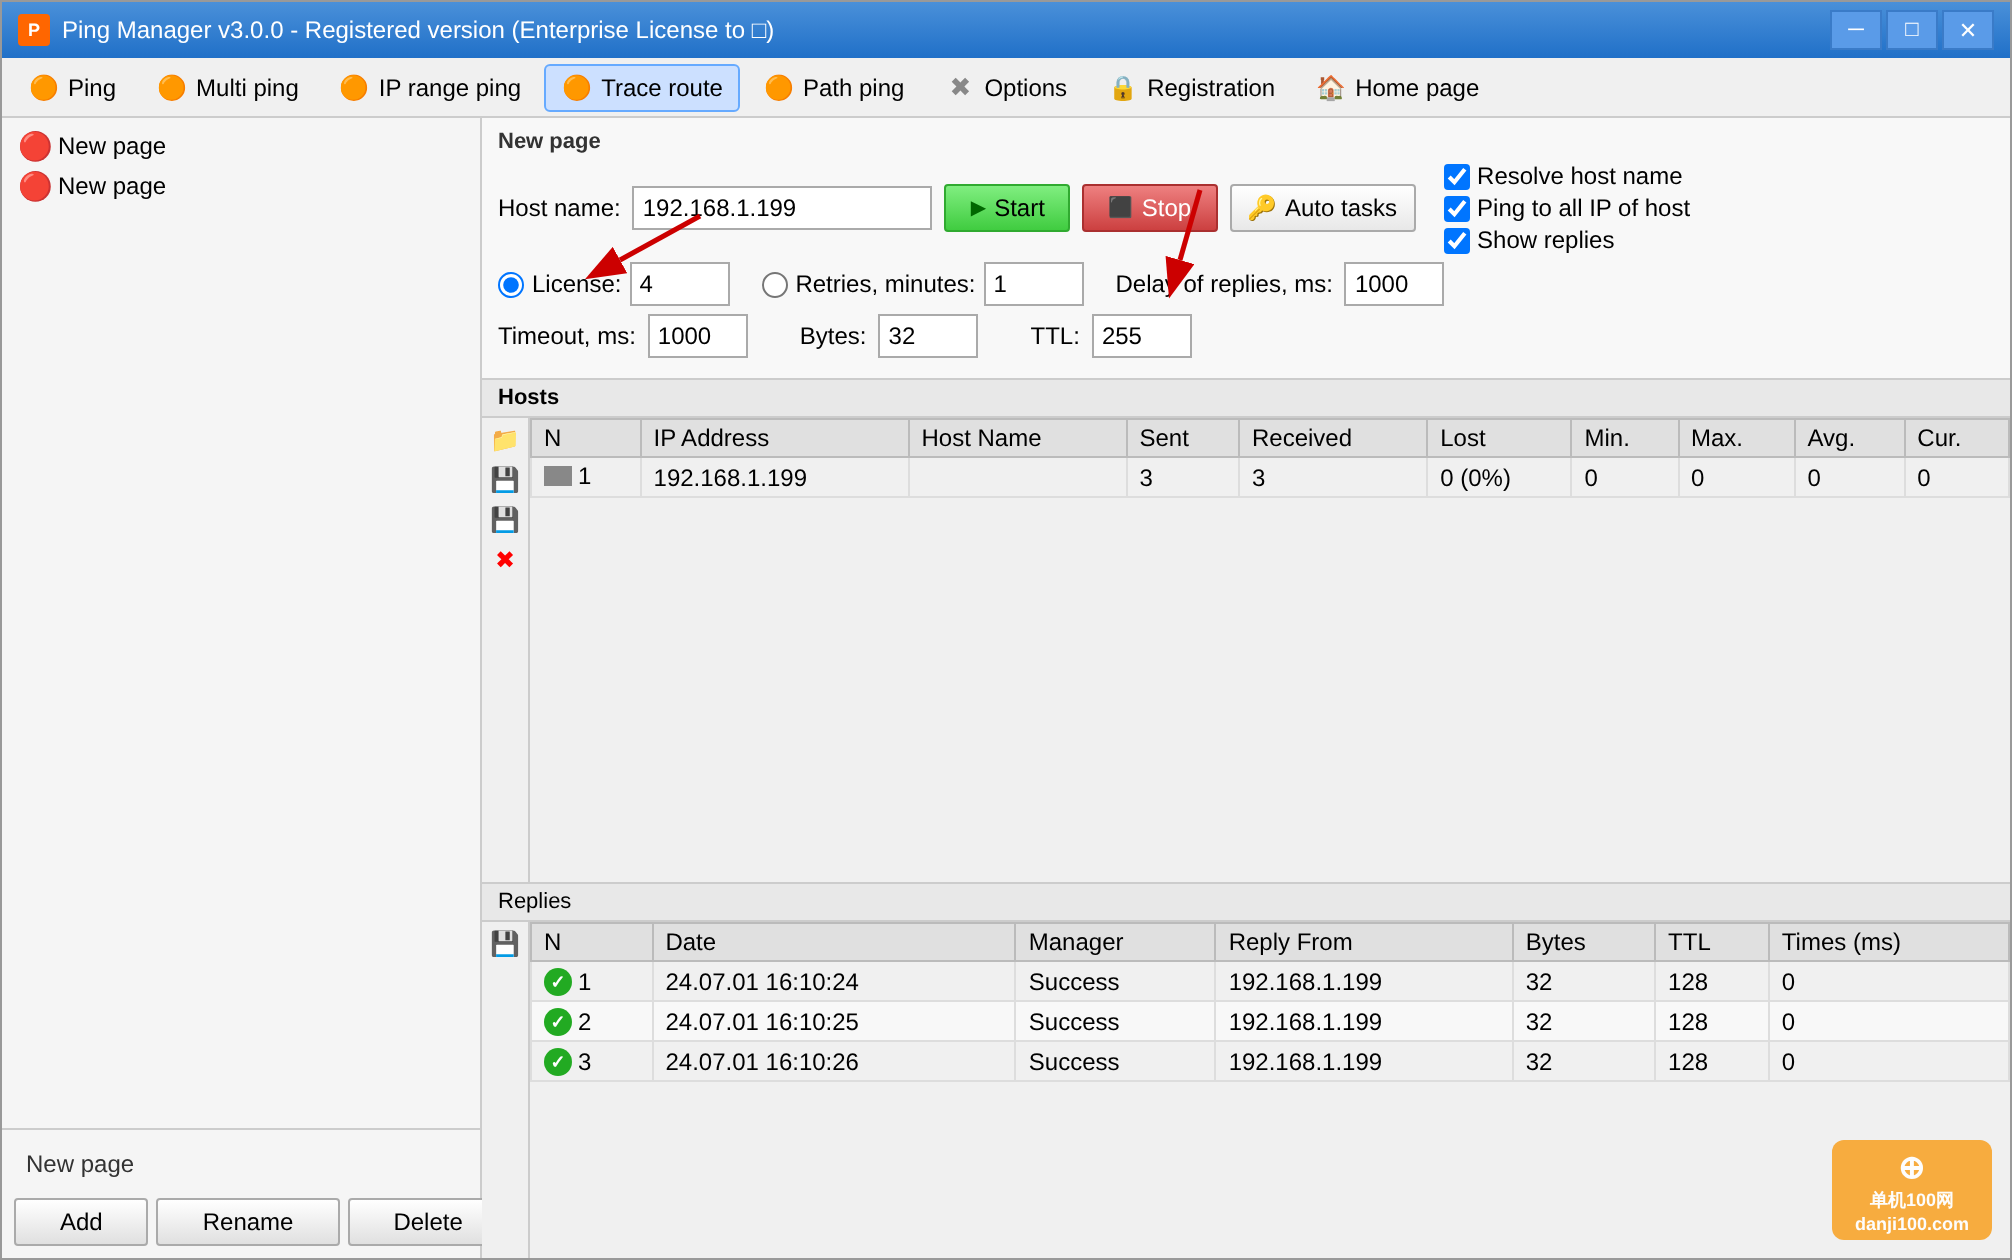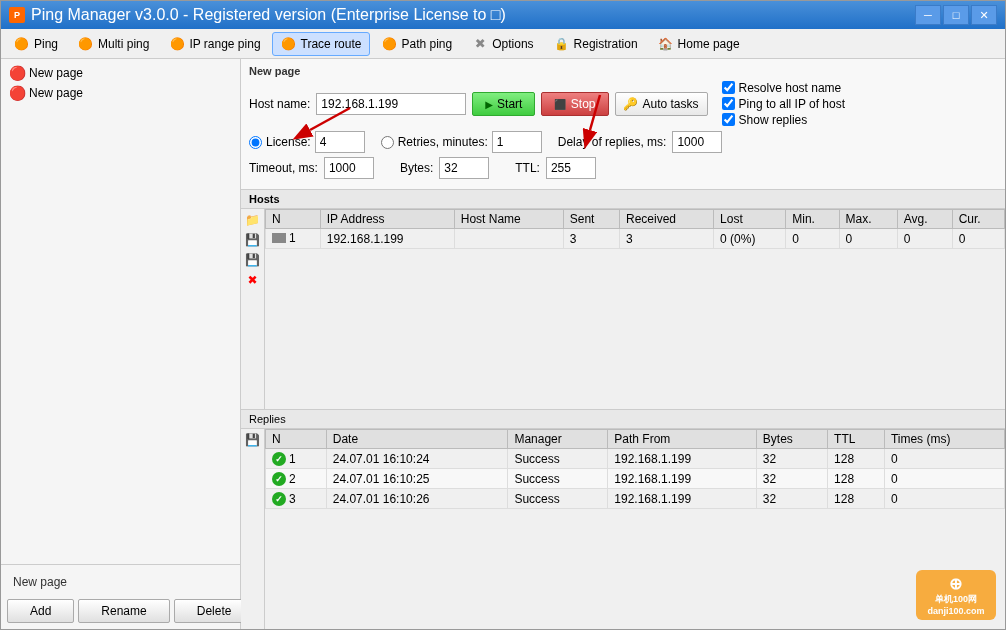--- a/index.html
+++ b/index.html
@@ -40,21 +40,21 @@
       background: #ff6600;
       border-radius: 2px;
       display: flex;
       align-items: center;
       justify-content: center;
       font-size: 9px;
       color: white;
       font-weight: bold;
     }
     .title-text {
-      font-size: 16px;
+      font-size: 12px;
       font-weight: normal;
     }
     .title-buttons {
       display: flex;
       gap: 2px;
     }
     .title-btn {
       width: 26px;
       height: 20px;
       background: #5a9be8;
@@ -235,21 +235,21 @@
       gap: 4px;
     }
     .checkbox-group {
       display: flex;
       flex-direction: column;
       gap: 2px;
       font-size: 12px;
     }
     .checkbox-item {
       display: flex;
-      align-items: flex-start;
+      align-items: flex-end;
       gap: 4px;
     }
     .hosts-section {
       border-bottom: 1px solid #ccc;
       display: flex;
       flex-direction: column;
     }
     .hosts-header {
       background: #e8e8e8;
       padding: 3px 8px;
@@ -482,21 +482,21 @@
         <div class="form-row">
           <span class="form-label">Timeout, ms:</span>
           <input type="text" class="form-input small-input" value="1000" style="">
           <span class="form-label" style="margin-left:20px;">Bytes:</span>
           <input type="text" class="form-input small-input" value="32" style="">
           <span class="form-label" style="margin-left:20px;">TTL:</span>
           <input type="text" class="form-input small-input" value="255" style="">
         </div>
       </div>
 
-      <div class="hosts-section" style="height:220px;justify-content:space-between;">
+      <div class="hosts-section" style="height:252px;justify-content:space-between;">
         <div class="hosts-header">Hosts</div>
         <div class="hosts-content" style="flex:1; overflow:hidden;">
           <div class="hosts-toolbar">
             <div class="toolbar-btn">📁</div>
             <div class="toolbar-btn">💾</div>
             <div class="toolbar-btn">💾</div>
             <div class="toolbar-btn" style="color:red;">✖</div>
           </div>
           <div class="table-container">
             <table>
@@ -539,21 +539,21 @@
           <div class="replies-toolbar">
             <div class="toolbar-btn">💾</div>
           </div>
           <div class="table-container">
             <table>
               <thead>
                 <tr>
                   <th>N</th>
                   <th>Date</th>
                   <th>Manager</th>
-                  <th>Path From</th>
+                  <th>Reply From</th>
                   <th>Bytes</th>
                   <th>TTL</th>
                   <th>Times (ms)</th>
                 </tr>
               </thead>
               <tbody id="replies-tbody">
               <tr>
     <td><span style="display:inline-flex;align-items:center;gap:3px;"><span style="width:14px;height:14px;background:#22aa22;border-radius:50%;display:inline-flex;align-items:center;justify-content:center;color:white;font-size:9px;font-weight:bold;">✓</span>1</span></td>
     <td>24.07.01  16:10:24</td>
     <td>Success</td>

